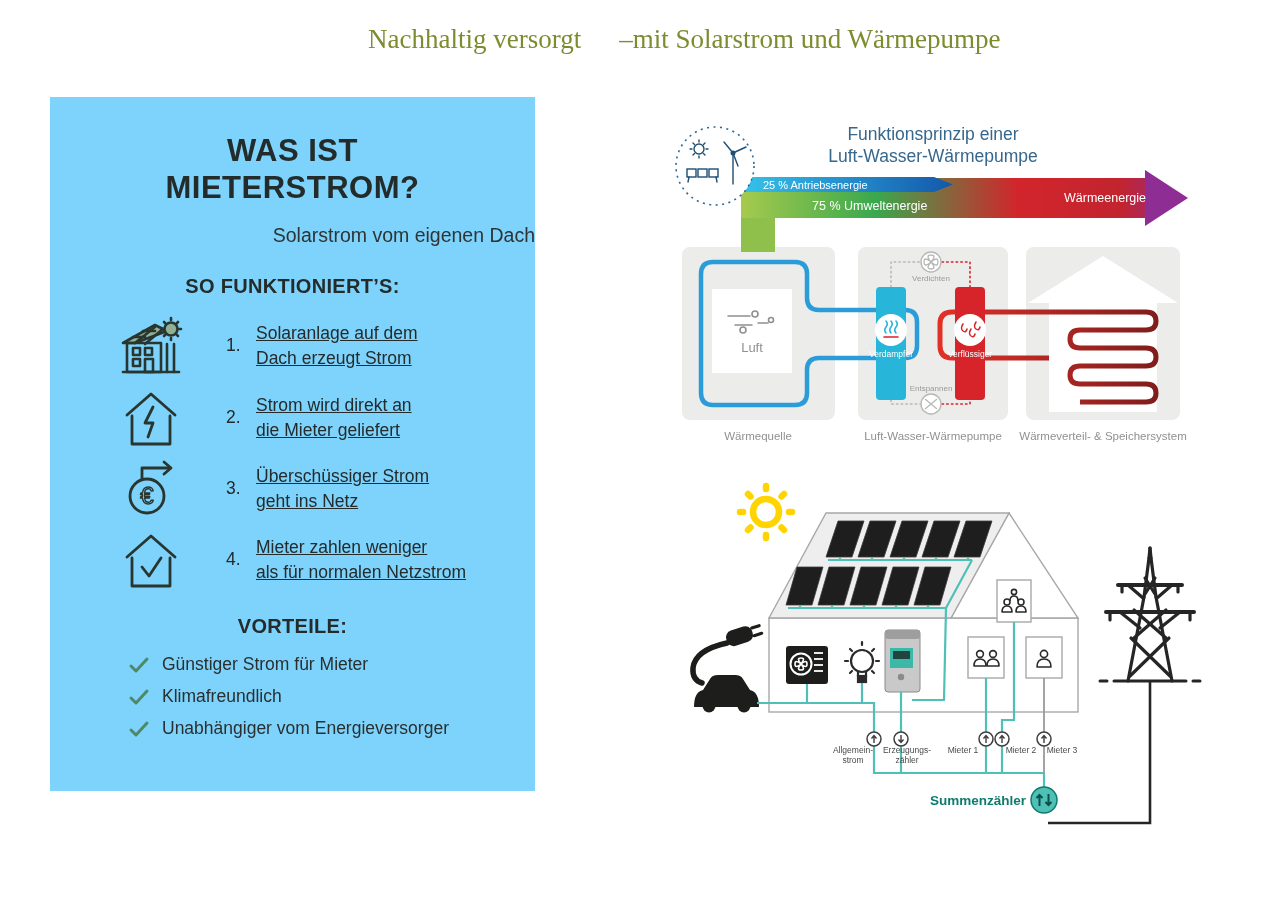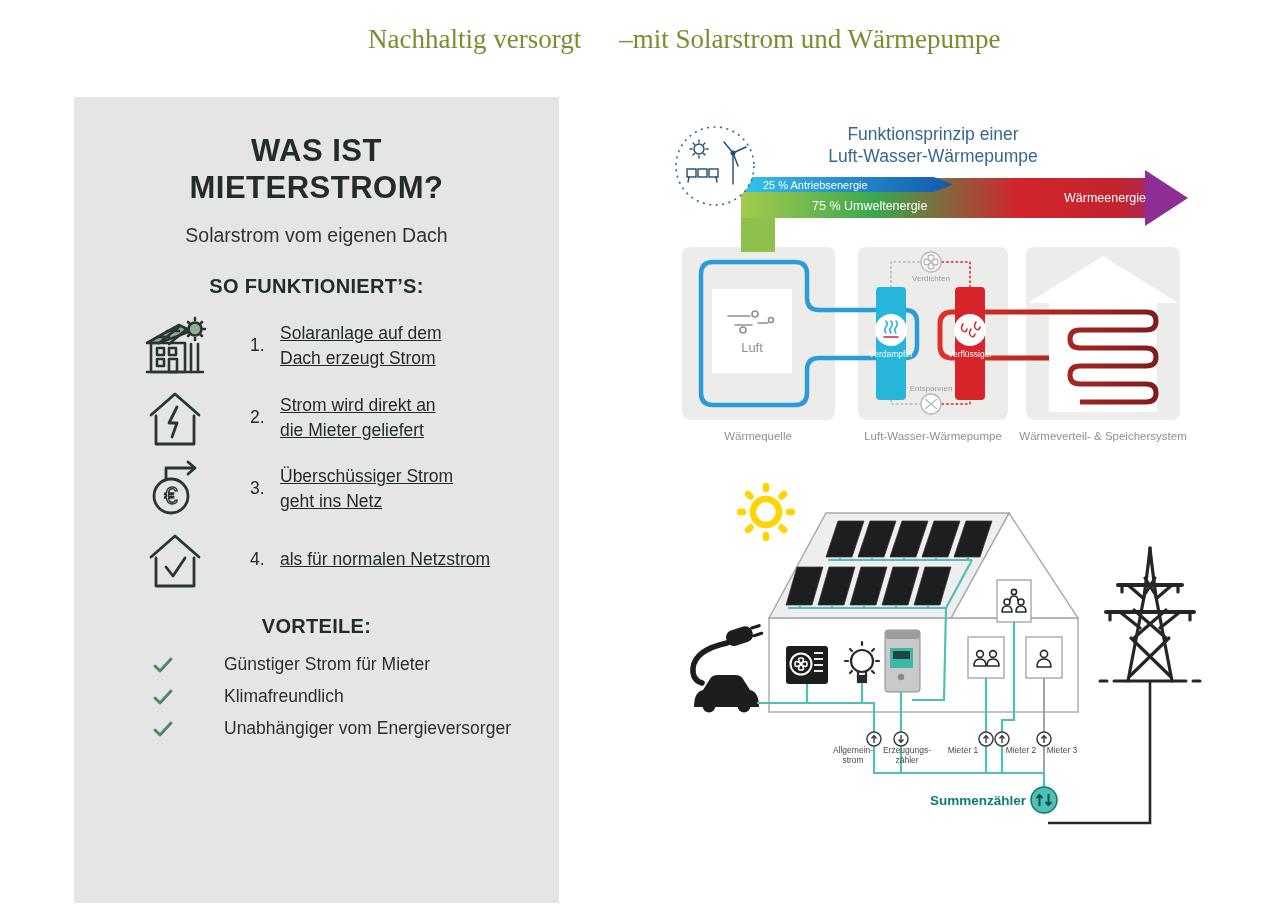--- a/index.html
+++ b/index.html
@@ -2,33 +2,33 @@
 <html><head>
 <meta charset="utf-8">
 <style>
   html,body{margin:0;padding:0;background:#ffffff;}
   #page{position:relative;width:1279px;height:904px;background:#ffffff;overflow:hidden;
         font-family:"Liberation Sans",sans-serif;}
   
   .main-title{position:absolute;left:340px;top:24px;width:800px;display:flex;gap:38px;
               font-family:"Liberation Serif",serif;font-size:27px;color:#7e8b2e;white-space:nowrap;margin-left:28px;}
   
-  .panel{position:absolute;left:74px;top:97px;width:485px;height:806px;background:#e5e5e5;
+  .panel{position:absolute;left:50px;top:97px;width:485px;height:694px;background:#7dd3fc;
          color:#242b2b;}
   .panel-heading{margin-top:36px;text-align:center;font-size:31px;font-weight:bold;
                  line-height:1.18;letter-spacing:.5px;width:320px;margin-left:auto;margin-right:auto;}
-  .panel-sub{margin-top:16px;text-align:center;font-size:19.5px;line-height:1.38;color:#2e3434;}
+  .panel-sub{margin-top:16px;text-align:right;font-size:19.5px;line-height:1.38;color:#2e3434;}
   .section-title{margin-top:26px;text-align:center;font-size:20px;font-weight:bold;letter-spacing:.3px;}
   .steps{margin-top:18px;display:flex;flex-direction:column;gap:13px;}
   .step-row{display:flex;align-items:center;padding-left:66px;}
   .step-icon{width:70px;display:flex;justify-content:center;align-items:center;flex:0 0 70px;}
   .step-num{width:30px;margin-left:40px;font-size:17.5px;line-height:1.45;flex:0 0 30px;}
   .step-text{font-size:17.5px;line-height:1.45;max-width:250px;text-decoration:underline;}
   .benefits{margin-top:16px;display:flex;flex-direction:column;gap:11px;}
-  .benefit-row{display:flex;align-items:center;padding-left:78px;gap:38px;}
+  .benefit-row{display:flex;align-items:center;padding-left:78px;}
   .benefit-check{width:22px;height:20px;flex:0 0 22px;margin-right:12px;}
   .benefit-text{font-size:17.5px;color:#2a2f2f;}
   svg text{font-family:"Liberation Sans",sans-serif;}
   .svg-abs{position:absolute;}
 </style>
 </head>
 <body>
 
 <div id="page">
 
@@ -122,20 +122,21 @@
           <svg width="56" height="58" viewBox="0 0 56 58">
             <g stroke="#29352f" stroke-width="2.8" fill="none" stroke-linecap="round" stroke-linejoin="round">
               <polyline points="4,26 28,5 52,26"></polyline>
               <polyline points="9,27 9,55 47,55 47,27"></polyline>
               <polyline points="19,36 26,45 38,27"></polyline>
             </g>
           </svg>
         </span>
         <span class="step-num">4.</span>
         <span class="step-text">
+          <div>Mieter zahlen weniger</div>
           <div>als für normalen Netzstrom</div>
         </span>
       </div>
     </div>
 
     <div class="section-title">VORTEILE:</div>
     <div class="benefits">
       <div class="benefit-row">
         <span class="benefit-check">
           <svg width="22" height="20" viewBox="0 0 22 20">

